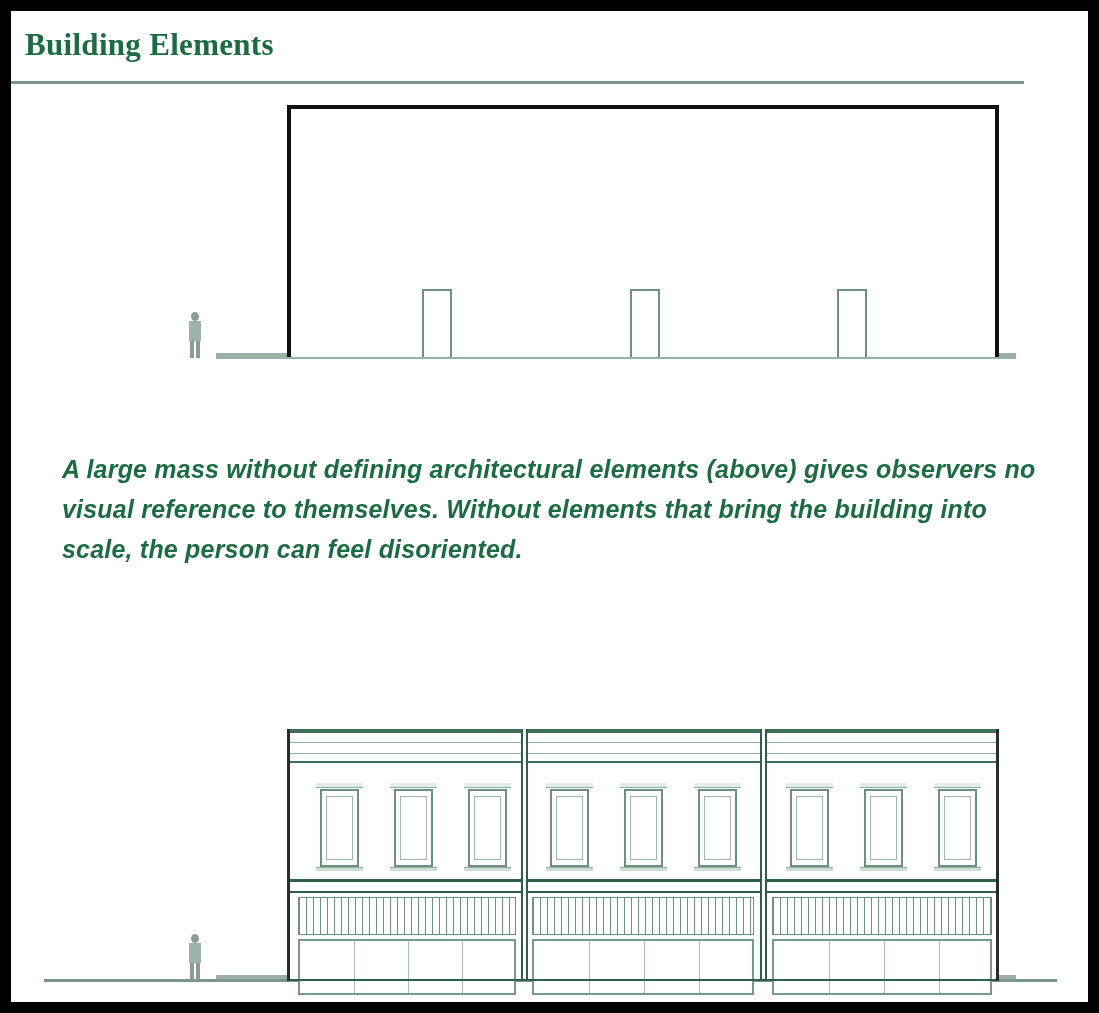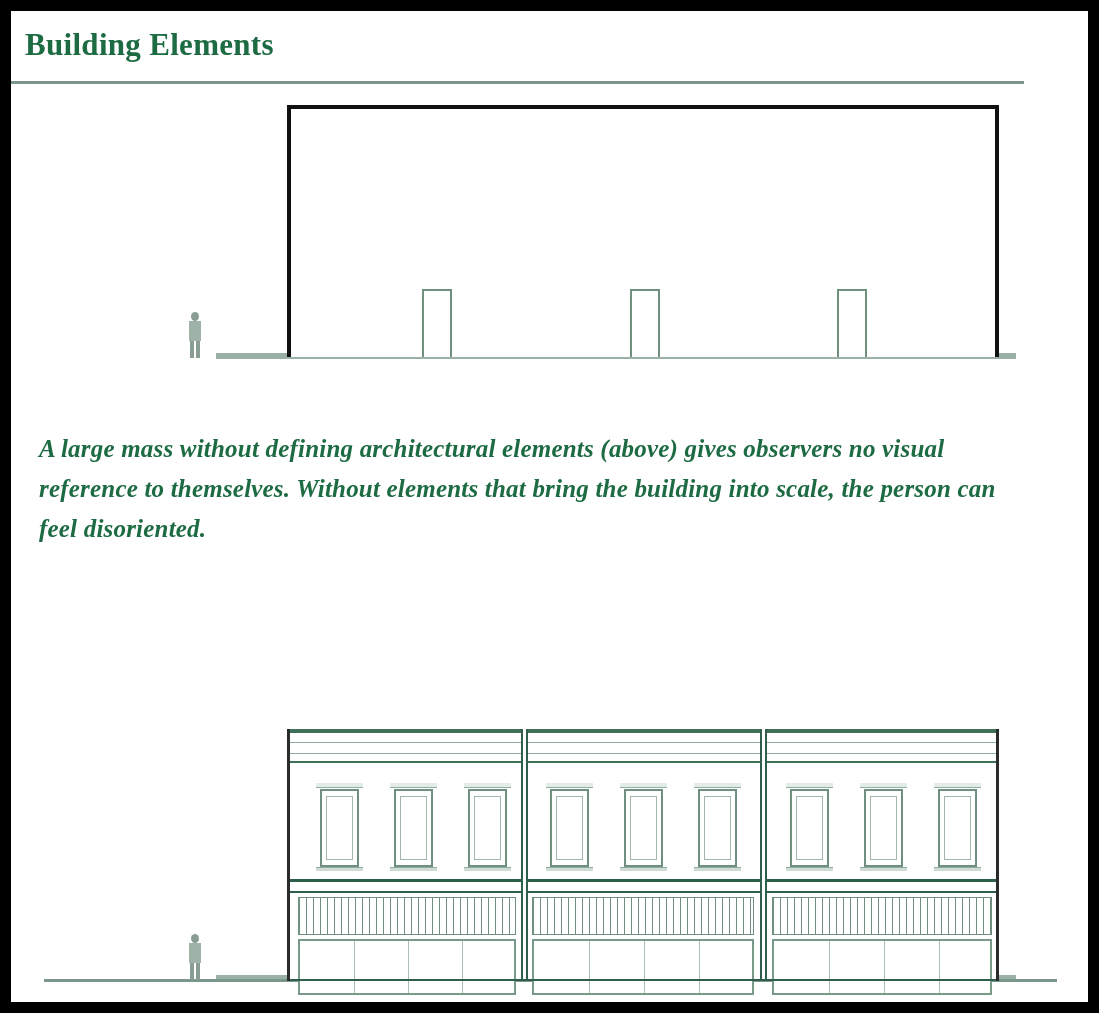--- a/index.html
+++ b/index.html
@@ -111,29 +111,30 @@
     background: #8a9d92;
   }
   .person .legL { left: 3px; }
   .person .legR { left: 9px; }
 
   .fig1 .person { left: 176px; top: 231px; }
 
   
   .para {
     position: absolute;
-    left: 28px;
+    left: 51px;
     width: 1000px;
     color: #1d6b42;
-    font-family: Liberation Serif, serif;
+    font-family: Liberation Sans, sans-serif;
     font-style: italic;
     font-weight: bold;
     font-size: 25px;
     line-height: 40px;
     letter-spacing: 0.2px;
+    margin-top: 20px;
   }
   .para1 { top: 418px; }
   .para2 { top: 566px; }
 
   
   .fig2 {
     position: absolute;
     left: 0;
     top: 700px;
     width: 1077px;

